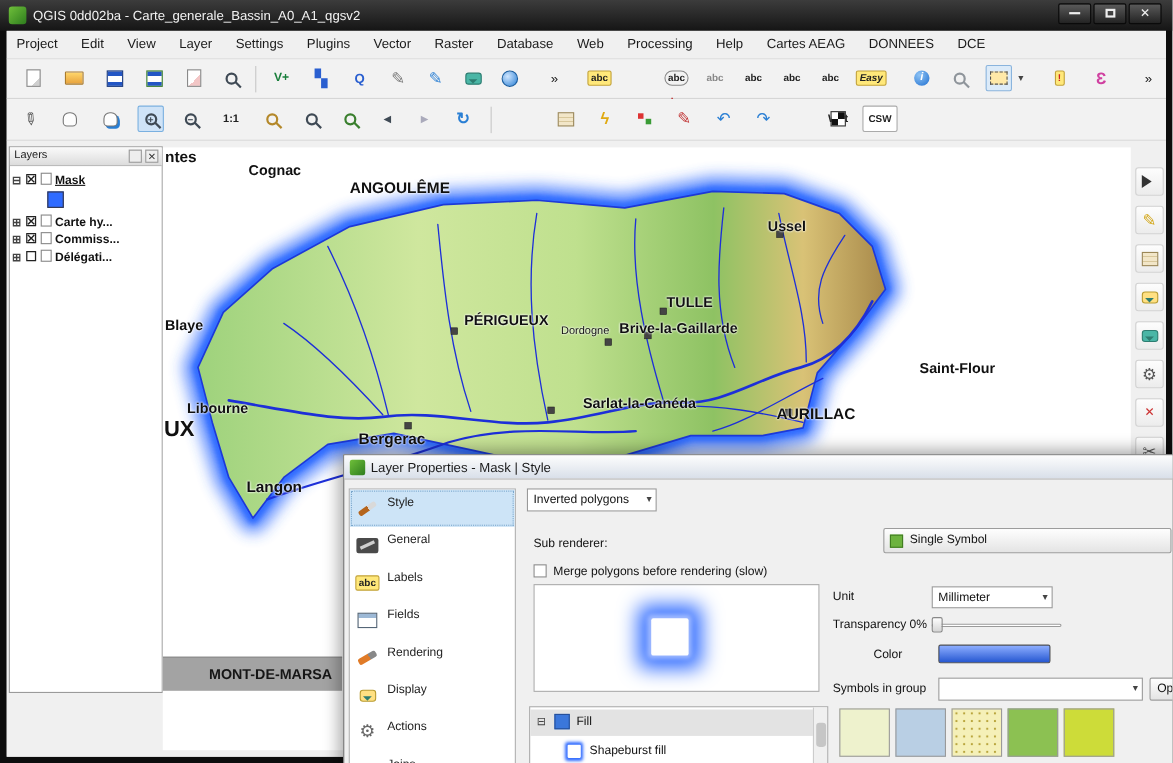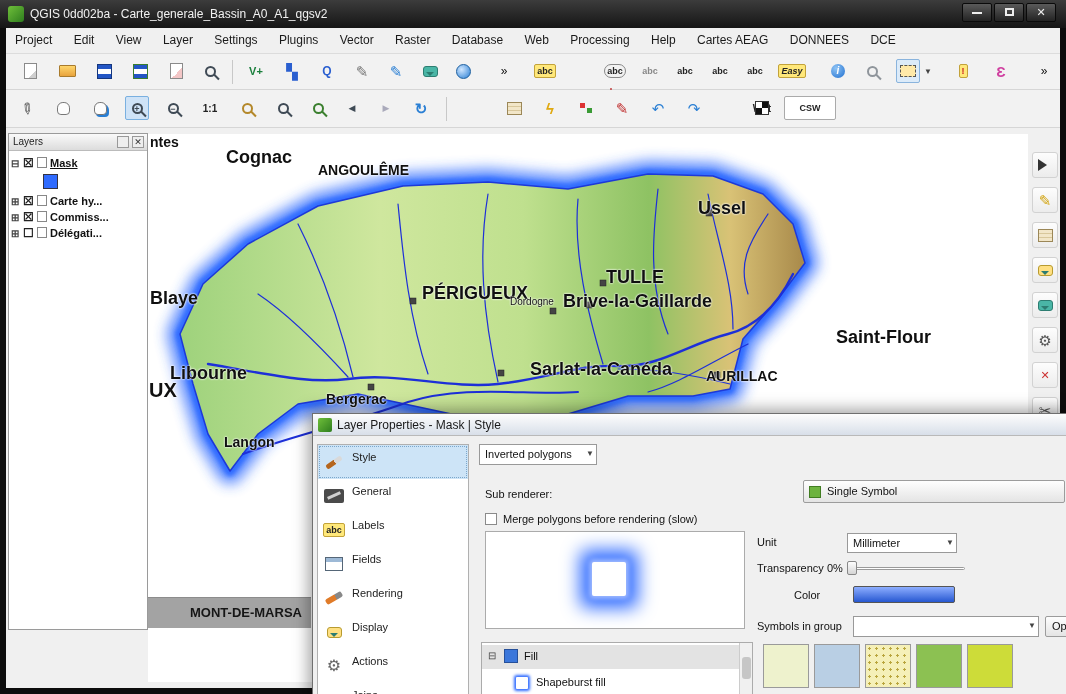--- a/index.html
+++ b/index.html
@@ -73,21 +73,21 @@
     font-size:10px; padding:2px 4px; color:#222; position:relative; }
   .lp-hbtn { position:absolute; top:2px; width:12px; height:12px; border:1px solid #999; background:#eee;
     font-size:9px; line-height:10px; text-align:center; color:#333; }
   .lp-row { position:absolute; left:2px; height:16px; font-size:11px; font-weight:bold; white-space:nowrap; }
   .lp-row .tg { font-size:10px; color:#444; display:inline-block; width:12px; }
   .lp-row .cb { font-size:12px; color:#222; display:inline-block; width:14px; }
   .lp-doc { display:inline-block; width:10px; height:11px; background:#fff; border:1px solid #888; margin-right:3px; vertical-align:-1px; }
   .lp-swatch { position:absolute; left:34px; width:15px; height:15px; border:1px solid #334; }
 
   .map-canvas { position:absolute; left:142px; top:6px; width:880px; height:548px; background:#fff; overflow:hidden; }
-  .map-label { position:absolute; font-weight:bold; font-size:18px; color:#101010; white-space:nowrap;
+  .map-label { position:absolute; font-weight:bold; font-size:13px; color:#101010; white-space:nowrap;
     text-shadow:0 0 2px #fff,0 0 2px #fff; }
   .map-label.big { font-size:14px; }
   .map-label.huge { font-size:20px; }
   .map-label.small { font-weight:normal; font-size:10px; }
   .map-graybar { position:absolute; left:0; top:463px; width:163px; height:31px; background:#a3a3a3; border-top:1px solid #8c8c8c; }
   .map-graybar span { display:inline-block; margin:7px 0 0 42px; font-weight:bold; font-size:13px; color:#161616; }
 
   .right-toolbar { position:absolute; left:1026px; top:24px; width:28px; }
   .rtbtn { position:relative; width:26px; height:26px; margin-bottom:9px; border:1px solid #d2d2d2; border-radius:3px;
     background:linear-gradient(#fdfdfd,#ececec); display:flex; align-items:center; justify-content:center; }
@@ -331,21 +331,21 @@
         </div>
       <div class="tbtn" style="left:676px;top:6px;">
           <span class="glyph" style="color:#2a7fd4;">↷</span>
         </div>
       <div class="tbtn" style="left:744px;top:6px;">
           <span class="g-abc" style="font-size:10px;">Wkt</span>
         </div>
       <div class="tbtn" style="left:744px;top:6px;">
           <span class="g-bw"></span>
         </div>
-      <div class="tbtn" style="left:778px;top:6px;width:52px;background:#fff;border-color:#aaa;">
+      <div class="tbtn" style="left:778px;top:6px;width:32px;background:#fff;border-color:#aaa;">
           <span class="g-abc">CSW</span>
         </div>
     </div>
 
     <div class="workspace">
 
       <div class="layers-panel">
         <div class="lp-header">
           <span>Layers</span>
           <span class="lp-hbtn" style="right:18px;"></span>

